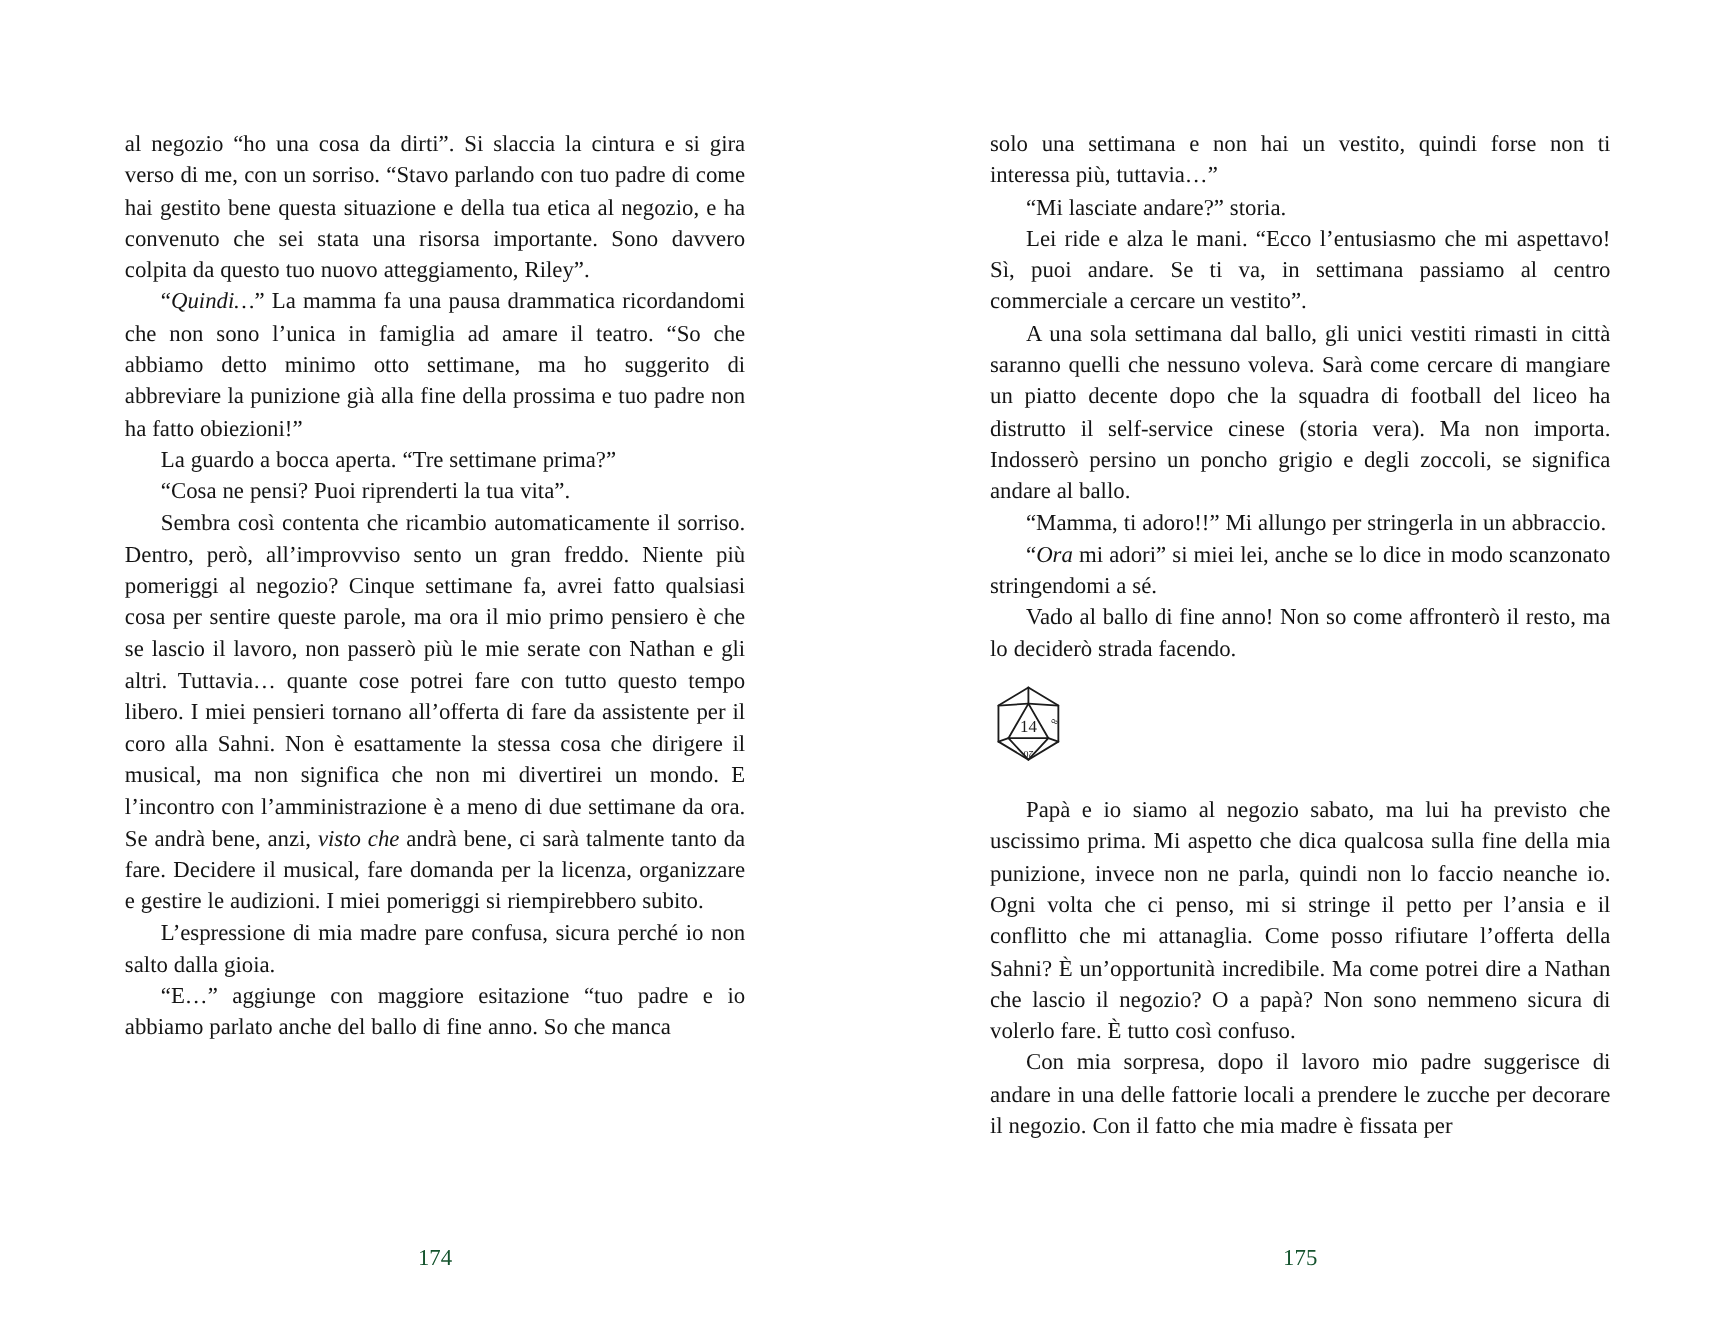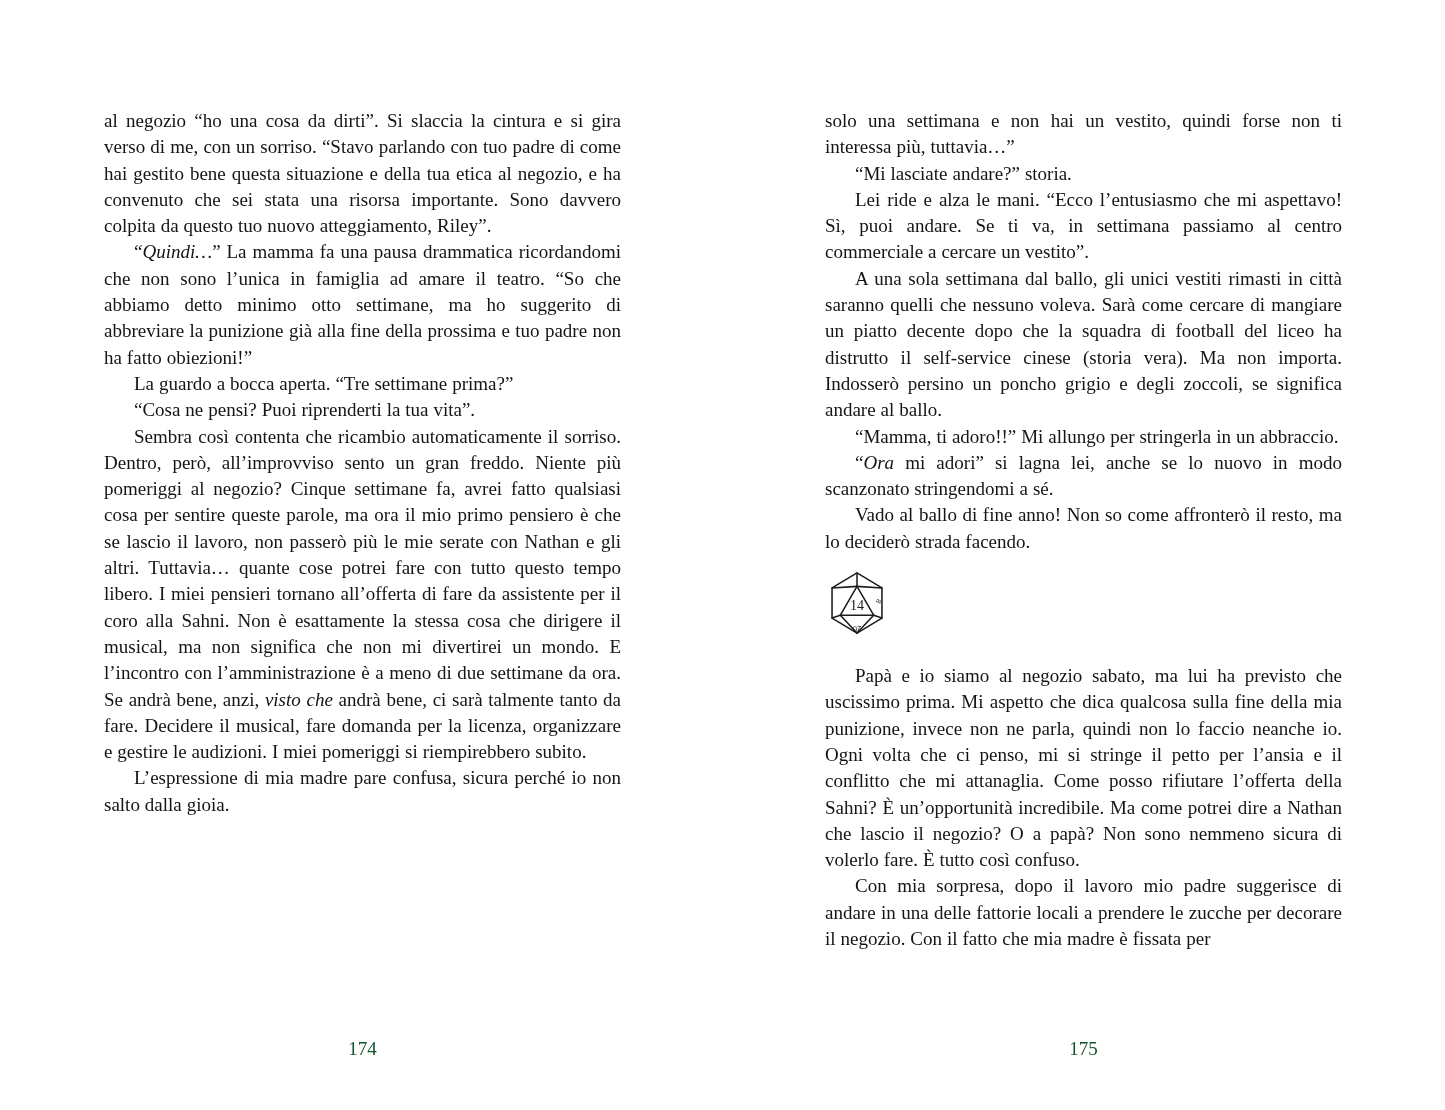--- a/index.html
+++ b/index.html
@@ -72,30 +72,31 @@
 
 <div class="spread">
 
   <div class="page page-left">
       <p class="para"><span>al negozio “ho una cosa da dirti”. Si slaccia la cintura e si gira verso di me, con un sorriso. “Stavo parlando con tuo padre di come hai gestito bene questa situazione e della tua etica al negozio, e ha convenuto che sei stata una risorsa importante. Sono davvero colpita da questo tuo nuovo atteggiamento, Riley”.</span></p>
       <p class="para ind"><span>“</span><span class="it">Quindi…</span><span>” La mamma fa una pausa drammatica ricordandomi che non sono l’unica in famiglia ad amare il teatro. “So che abbiamo detto minimo otto settimane, ma ho suggerito di abbreviare la punizione già alla fine della prossima e tuo padre non ha fatto obiezioni!”</span></p>
       <p class="para ind"><span>La guardo a bocca aperta. “Tre settimane prima?”</span></p>
       <p class="para ind"><span>“Cosa ne pensi? Puoi riprenderti la tua vita”.</span></p>
       <p class="para ind"><span>Sembra così contenta che ricambio automaticamente il sorriso. Dentro, però, all’improvviso sento un gran freddo. Niente più pomeriggi al negozio? Cinque settimane fa, avrei fatto qualsiasi cosa per sentire queste parole, ma ora il mio primo pensiero è che se lascio il lavoro, non passerò più le mie serate con Nathan e gli altri. Tuttavia… quante cose potrei fare con tutto questo tempo libero. I miei pensieri tornano all’offerta di fare da assistente per il coro alla Sahni. Non è esattamente la stessa cosa che dirigere il musical, ma non significa che non mi divertirei un mondo. E l’incontro con l’amministrazione è a meno di due settimane da ora. Se andrà bene, anzi, </span><span class="it">visto che</span><span> andrà bene, ci sarà talmente tanto da fare. Decidere il musical, fare domanda per la licenza, organizzare e gestire le audizioni. I miei pomeriggi si riempirebbero subito.</span></p>
       <p class="para ind"><span>L’espressione di mia madre pare confusa, sicura perché io non salto dalla gioia.</span></p>
+      <p class="para ind"><span>“E…” aggiunge con maggiore esitazione “tuo padre e io abbiamo parlato anche del ballo di fine anno. So che manca</span></p>
     </div>
 
   <div class="page page-right">
     <div>
         <p class="para"><span>solo una settimana e non hai un vestito, quindi forse non ti interessa più, tuttavia…”</span></p>
         <p class="para ind"><span>“Mi lasciate andare?” storia.</span></p>
         <p class="para ind"><span>Lei ride e alza le mani. “Ecco l’entusiasmo che mi aspettavo! Sì, puoi andare. Se ti va, in settimana passiamo al centro commerciale a cercare un vestito”.</span></p>
         <p class="para ind"><span>A una sola settimana dal ballo, gli unici vestiti rimasti in città saranno quelli che nessuno voleva. Sarà come cercare di mangiare un piatto decente dopo che la squadra di football del liceo ha distrutto il self-service cinese (storia vera). Ma non importa. Indosserò persino un poncho grigio e degli zoccoli, se significa andare al ballo.</span></p>
         <p class="para ind"><span>“Mamma, ti adoro!!” Mi allungo per stringerla in un abbraccio.</span></p>
-        <p class="para ind"><span>“</span><span class="it">Ora</span><span> mi adori” si lagna lei, anche se lo nuovo in modo scanzonato stringendomi a sé.</span></p>
+        <p class="para ind"><span>“</span><span class="it">Ora</span><span> mi adori” si miei lei, anche se lo dice in modo scanzonato stringendomi a sé.</span></p>
         <p class="para ind"><span>Vado al ballo di fine anno! Non so come affronterò il resto, ma lo deciderò strada facendo.</span></p>
       </div>
 
     <div class="die-wrap">
       <svg width="64" height="64" viewBox="0 0 100 100">
 
         <polygon class="die-line" points="50,3 89,26.5 89,73.5 50,97 11,73.5 11,26.5"></polygon>
 
         <polygon class="die-line" points="50,24 76,69 24,69"></polygon>
 

